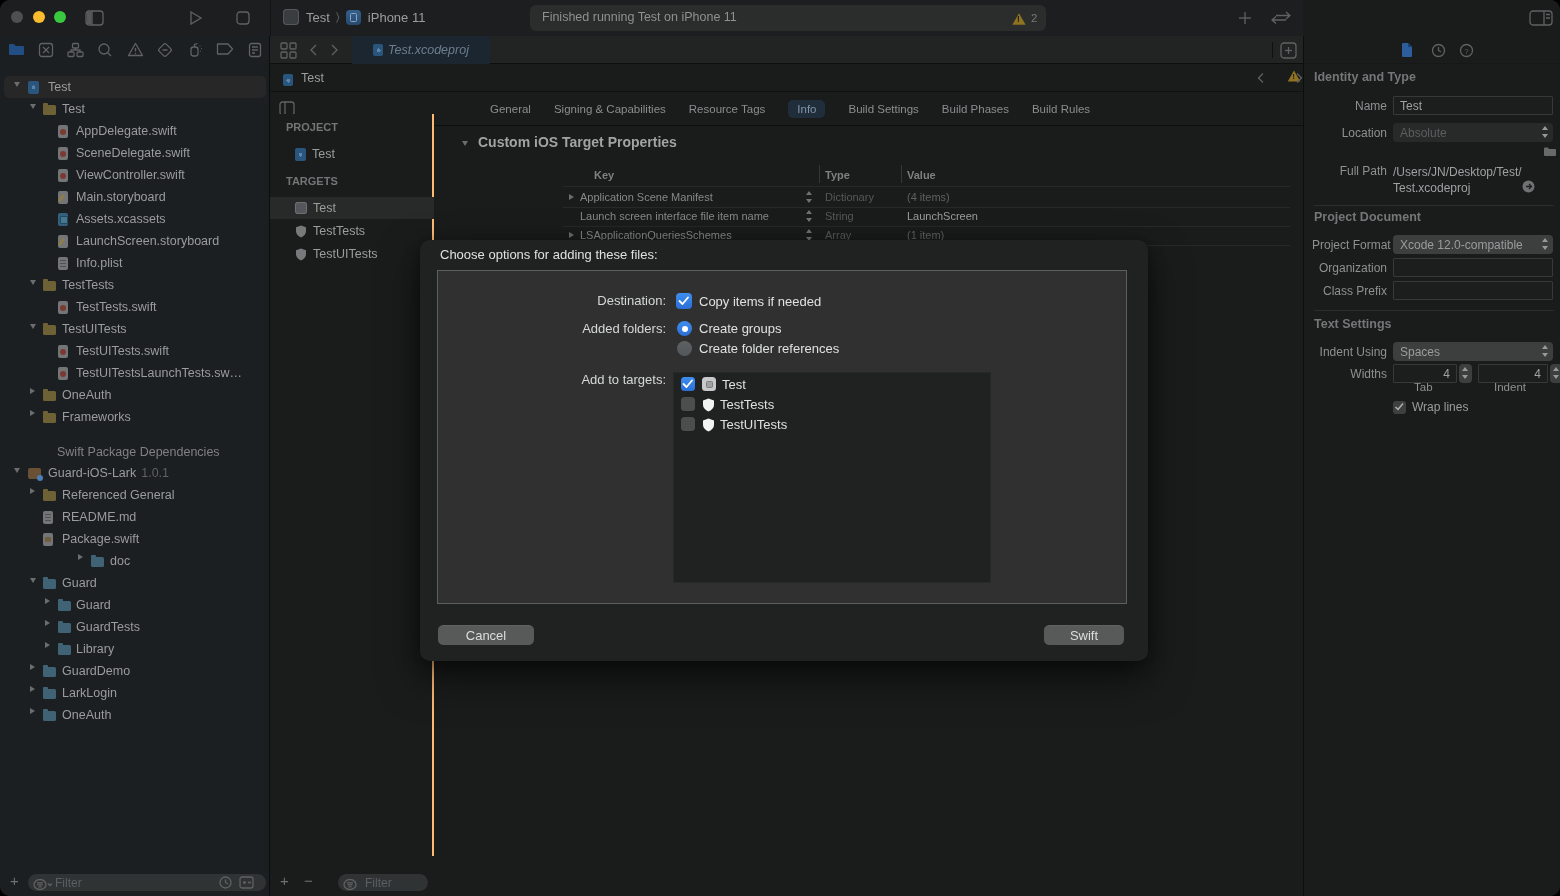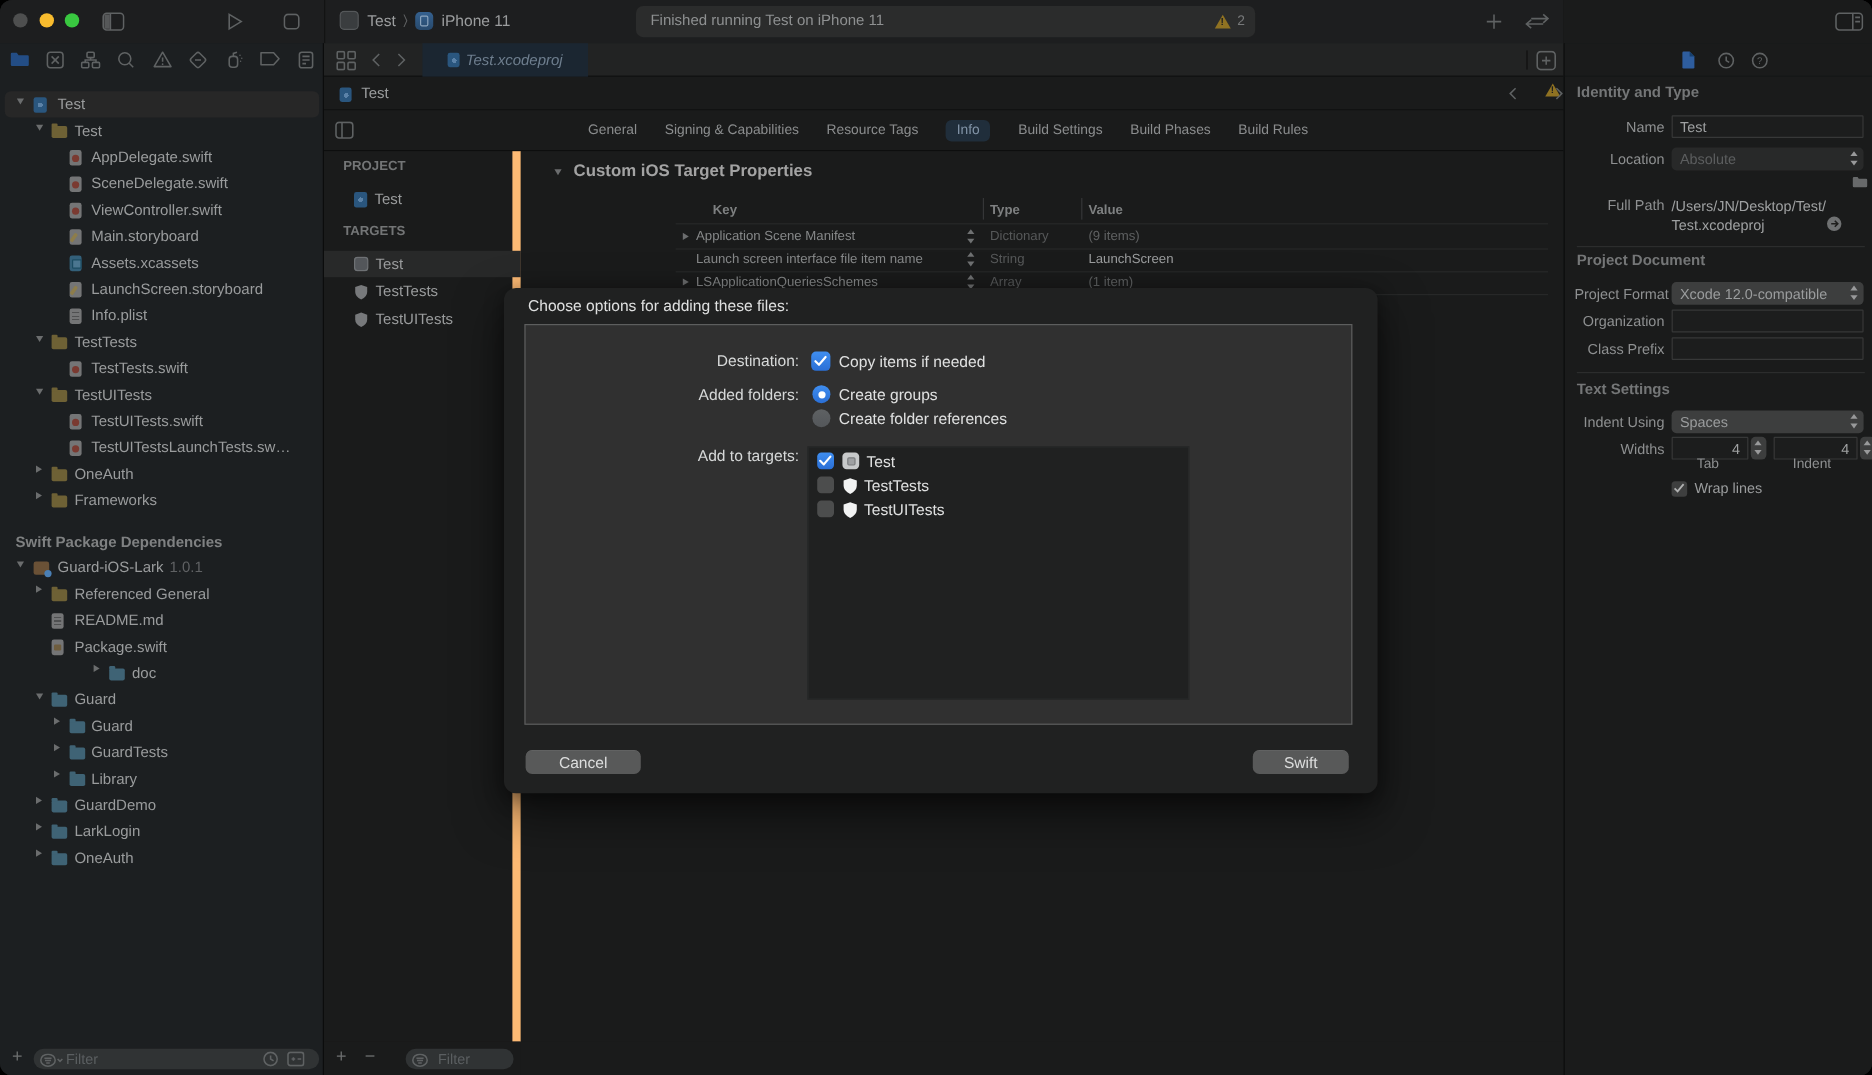--- a/index.html
+++ b/index.html
@@ -18,21 +18,21 @@
   
   #navigator{left:0;top:36px;width:270px;height:860px;background:#1c1f21;border-right:1px solid #0b0c0c;box-sizing:border-box;}
   #nav-iconbar{position:absolute;left:0;top:0;width:270px;height:28px;}
   #nav-iconbar svg{position:absolute;top:6px;}
   #tree{position:absolute;left:0;top:36px;width:270px;height:760px;}
   .trow{position:absolute;left:0;width:270px;height:22px;}
   .trow .hl{position:absolute;left:4px;top:0;right:4px;bottom:0;border-radius:5px;background:#272727;}
   .trow .cell{position:absolute;top:0;height:22px;display:flex;align-items:center;}
   .tlabel{font-size:12.5px;color:#9a9c9d;white-space:nowrap;}
   .tver{font-size:12.5px;color:#5f6163;margin-left:5px;}
-  .tsection{font-size:12.5px;font-weight:bold;color:#7f8182;white-space:nowrap;}
+  .tsection{font-size:12.5px;font-weight:normal;color:#7f8182;white-space:nowrap;margin-left:44px;}
   .chev{width:10px;display:inline-block;}
   .chev.c::before{content:'';display:inline-block;width:0;height:0;border-left:5px solid #6b6d6e;border-top:3.5px solid transparent;border-bottom:3.5px solid transparent;}
   .chev.o::before{content:'';display:inline-block;width:0;height:0;border-top:5px solid #6b6d6e;border-left:3.5px solid transparent;border-right:3.5px solid transparent;vertical-align:2px;}
   
   .fi{display:inline-block;position:relative;flex:none;}
   .fi-page{width:10px;height:13px;border-radius:2px;background:#747576;}
   .fi-swift::after{content:'';position:absolute;left:2px;top:4px;width:6px;height:6px;border-radius:50%;background:#7a3a31;}
   .fi-storyboard::after{content:'';position:absolute;left:2px;top:3px;width:3px;height:8px;background:#8d7d4b;border-radius:1px;transform:rotate(35deg);}
   .fi-plist::after{content:'';position:absolute;left:2px;top:3px;width:6px;height:7px;background:repeating-linear-gradient(#4f5051 0 1px,transparent 1px 3px);}
   .fi-md::after{content:'';position:absolute;left:2px;top:3px;width:6px;height:7px;background:repeating-linear-gradient(#4f5051 0 1px,transparent 1px 3px);}
@@ -60,21 +60,21 @@
   .plusminus{color:#6e7071;font-size:15px;font-weight:400;}
   
   #center{left:270px;top:36px;width:1033px;height:860px;background:#1a1b1b;}
   #tabbar{position:absolute;left:0;top:0;width:1033px;height:28px;background:#222323;border-bottom:1px solid #0d0e0e;box-sizing:border-box;}
   #tab-xcodeproj{position:absolute;left:82px;top:0;width:138px;height:28px;background:#1b2631;display:flex;align-items:center;justify-content:center;gap:5px;}
   #tab-xcodeproj .tt{font-size:12.5px;font-style:italic;color:#6e7e8e;}
   #jumpbar{position:absolute;left:0;top:28px;width:1033px;height:28px;background:#1a1b1b;border-bottom:1px solid #101111;box-sizing:border-box;}
   #headerbar{position:absolute;left:0;top:56px;width:1033px;height:34px;background:#1a1b1b;border-bottom:1px solid #0d0e0e;box-sizing:border-box;}
   .etab{font-size:11.5px;color:#8b8d8e;white-space:nowrap;}
   .etab.sel{background:#202e3b;color:#8294a7;border-radius:5px;padding:3px 9px;}
-  #subsidebar{position:absolute;left:0;top:90px;width:164px;height:742px;background:#1a1b1b;border-right:7px solid #fdba74;box-sizing:border-box;}
+  #subsidebar{position:absolute;left:0;top:78px;width:164px;height:742px;background:#1a1b1b;border-right:2px solid #fdba74;box-sizing:border-box;}
   .sshead{position:absolute;left:16px;font-size:11px;font-weight:bold;color:#737576;}
   .ssrow{position:absolute;left:0;width:164px;height:22px;display:flex;align-items:center;}
   .ssrow.sel{background:#282929;}
   .ssrow .fi{margin-left:25px;}
   .ssrow .lb{font-size:12.5px;color:#9a9c9d;margin-left:6px;white-space:nowrap;}
   #content{position:absolute;left:164px;top:90px;width:869px;height:742px;background:#1a1b1b;}
   .prophead{position:absolute;left:44px;top:8px;font-size:14px;font-weight:bold;color:#a3a3a3;}
   .colhead{position:absolute;font-size:11px;font-weight:bold;color:#7e8081;top:43px;}
   .prow{position:absolute;height:18px;display:flex;align-items:center;}
   .prow .k{font-size:11px;color:#868889;white-space:nowrap;}
@@ -524,21 +524,21 @@
           <div class="colhead" style="left: 391px;">Type</div>
           <div class="colhead" style="left: 473px;">Value</div>
           <div style="position: absolute; left: 385px; top: 39px; width: 1px; height: 18px; background: rgb(53, 54, 55);"></div>
           <div style="position: absolute; left: 467px; top: 39px; width: 1px; height: 18px; background: rgb(53, 54, 55);"></div>
           <div class="psep" style="top: 60px;"></div>
           <div class="prow" style="left: 129px; top: 62px; width: 727px;">
             <span class="chev c" style="position: absolute; left: 6px; top: 0px; height: 18px; display: flex; align-items: center;"></span>
             <span class="k" style="margin-left: 17px;">Application Scene Manifest</span>
             <span class="stepper" style="left: 242px; top: 3px;"></span>
             <span class="ptype" style="left: 262px;">Dictionary</span>
-            <span class="pval" style="left: 344px; color: rgb(95, 97, 98);">(9 items)</span>
+            <span class="pval" style="left: 344px; color: rgb(95, 97, 98);">(4 items)</span>
           </div>
           <div class="psep" style="top: 81px;"></div>
           <div class="prow" style="left: 129px; top: 81px; width: 727px;">
             <span class="k" style="margin-left: 17px;">Launch screen interface file item name</span>
             <span class="stepper" style="left: 242px; top: 3px;"></span>
             <span class="ptype" style="left: 262px;">String</span>
             <span class="pval" style="left: 344px; color: rgb(155, 157, 158);">LaunchScreen</span>
           </div>
           <div class="psep" style="top: 100px;"></div>
           <div class="prow" style="left: 129px; top: 100px; width: 727px;">

